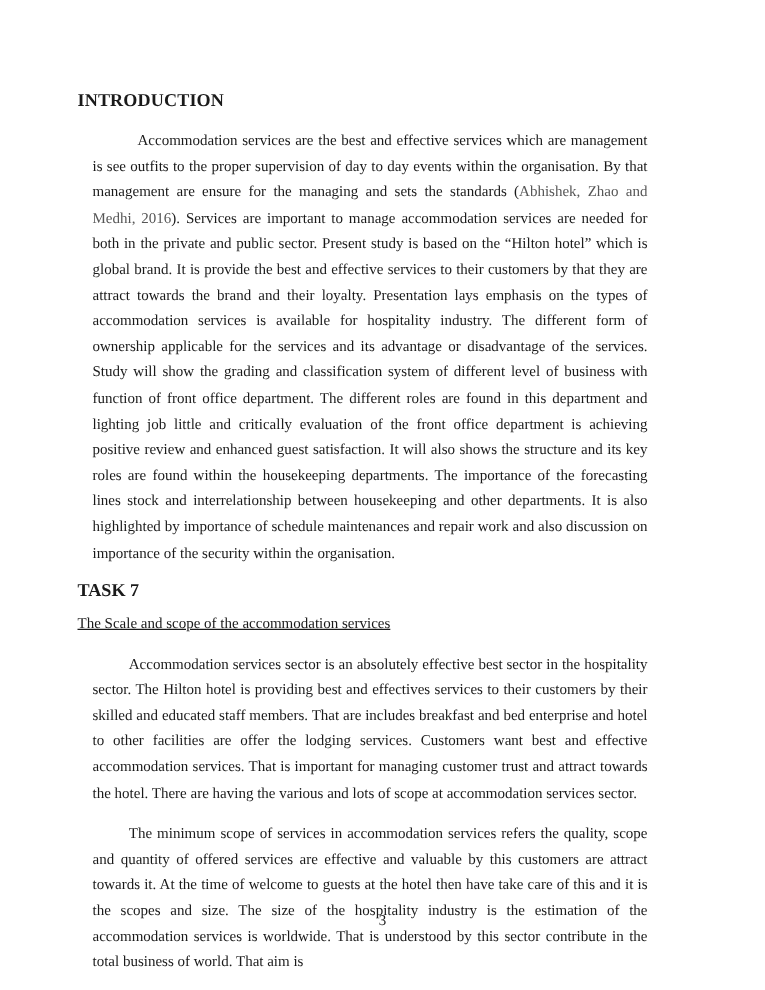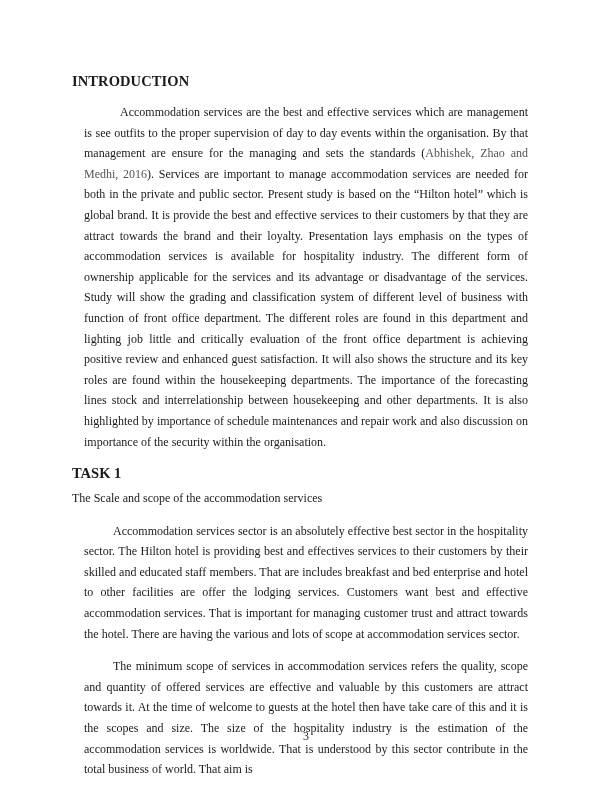--- a/index.html
+++ b/index.html
@@ -1,33 +1,33 @@
 <!DOCTYPE html>
 <html><head>
 <meta charset="utf-8">
 <style>
   html, body { margin: 0; padding: 0; background: #ffffff; }
   body { width: 612px; height: 792px; position: relative; overflow: hidden;
          font-family: "Liberation Serif", "DejaVu Serif", serif; color: #1a1a1a; }
-  .page { position: absolute; left: 72px; top: 72px; width: 468px; }
+  .page { position: absolute; left: 62px; top: 72px; width: 468px; }
   .h1 { font-weight: bold; font-size: 14.5px; line-height: 18px; margin: 0 0 4px 0; letter-spacing: 0.1px; }
   p.body { margin: 12px; font-size: 12px; line-height: 20.6px; text-align: justify; }
   p.indent1 { text-indent: 36px; }
   p.indent2 { text-indent: 29px; }
   .cite { color: #555555; }
   .h2 { font-weight: bold; font-size: 14.5px; line-height: 18px; margin: 9px 0 6px 0; }
-  .sub { font-size: 12px; line-height: 20.6px; margin: 0; }
+  .sub { font-size: 12px; line-height: 20.6px; text-decoration: underline; margin: 0; }
   .pagenum { position: absolute; top: 729px; left: 0; width: 612px; text-align: center; font-size: 12px; line-height: 14px; }
 </style>
 </head>
 <body>
 
 <div class="page">
   <h1 class="h1">INTRODUCTION</h1>
   <p class="body indent1"><span>Accommodation services are the best and effective services which are management is see outfits to the proper supervision of day to day events within the organisation. By that management are ensure for the managing and sets the standards (</span><span class="cite">Abhishek, Zhao and Medhi, 2016</span><span>). Services are important to manage accommodation services are needed for both in the private and public sector. Present study is based on the “Hilton hotel” which is global brand. It is provide the best and effective services to their customers by that they are attract towards the brand and their loyalty. Presentation lays emphasis on the types of accommodation services is available for hospitality industry. The different form of ownership applicable for the services and its advantage or disadvantage of the services. Study will show the grading and classification system of different level of business with function of front office department. The different roles are found in this department and lighting job little and critically evaluation of the front office department is achieving positive review and enhanced guest satisfaction. It will also shows the structure and its key roles are found within the housekeeping departments. The importance of the forecasting lines stock and interrelationship between housekeeping and other departments. It is also highlighted by importance of schedule maintenances and repair work and also discussion on importance of the security within the organisation.</span></p>
 
-  <h2 class="h2">TASK 1</h2>
+  <h2 class="h2">TASK 7</h2>
   <p class="sub">The Scale and scope of the accommodation services</p>
   <p class="body indent2">Accommodation services sector is an absolutely effective best sector in the hospitality sector. The Hilton hotel is providing best and effectives services to their customers by their skilled and educated staff members. That are includes breakfast and bed enterprise and hotel to other facilities are offer the lodging services. Customers want best and effective accommodation services. That is important for managing customer trust and attract towards the hotel. There are having the various and lots of scope at accommodation services sector.</p>
   <p class="body indent2">The minimum scope of services in accommodation services refers the quality, scope and quantity of offered services are effective and valuable by this customers are attract towards it. At the time of welcome to guests at the hotel then have take care of this and it is the scopes and size. The size of the hospitality industry is the estimation of the accommodation services is worldwide. That is understood by this sector contribute in the total business of world. That aim is</p>
 </div>
 
 <div class="pagenum">3</div>
 
 </body></html>

